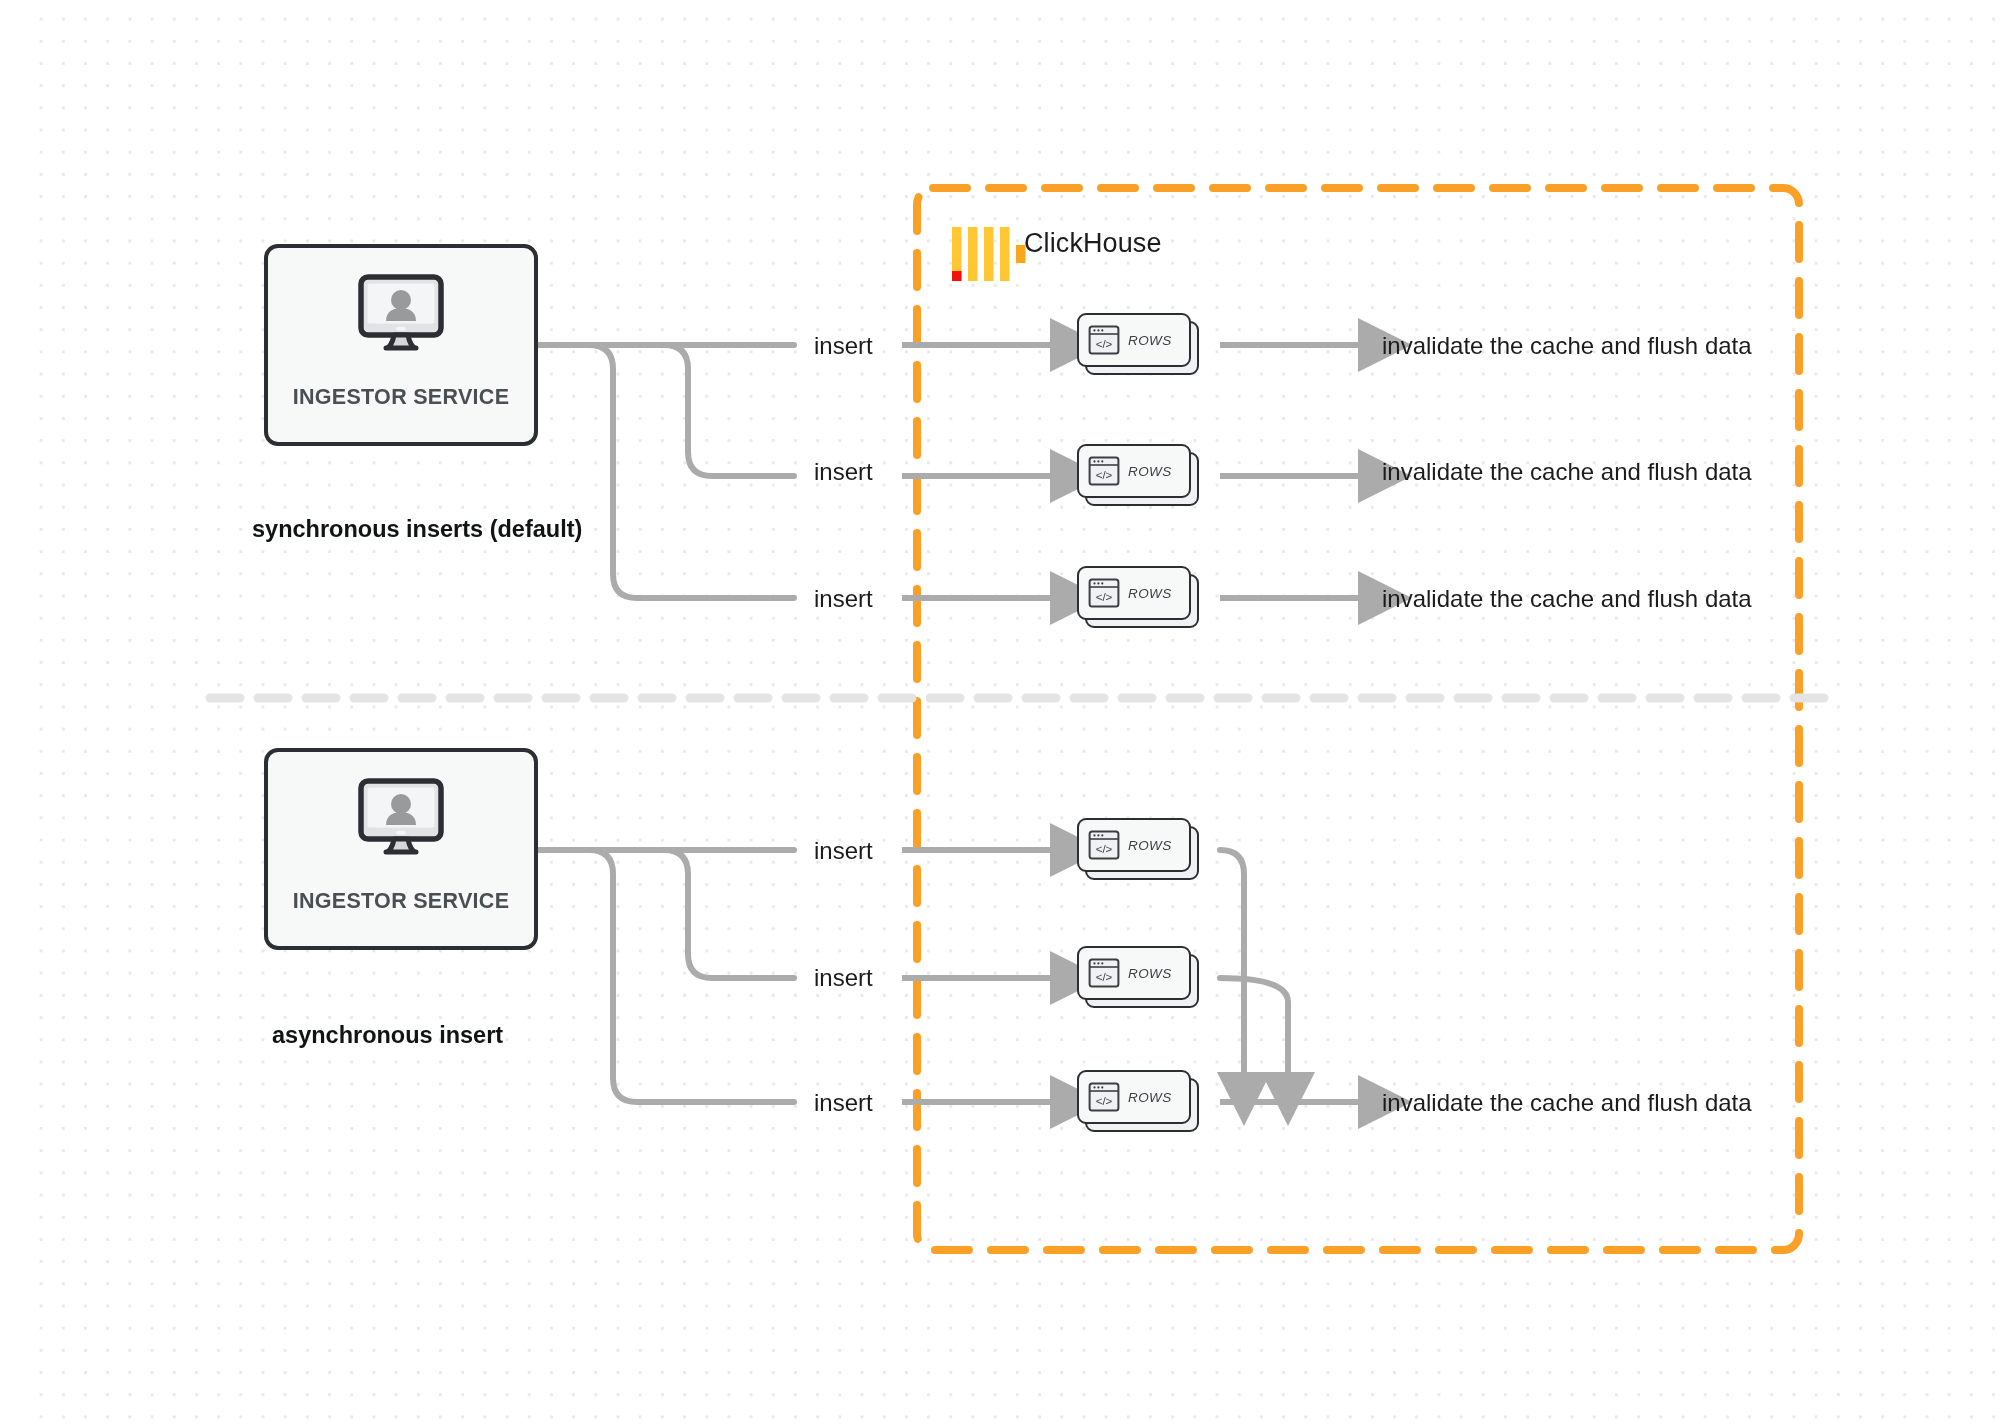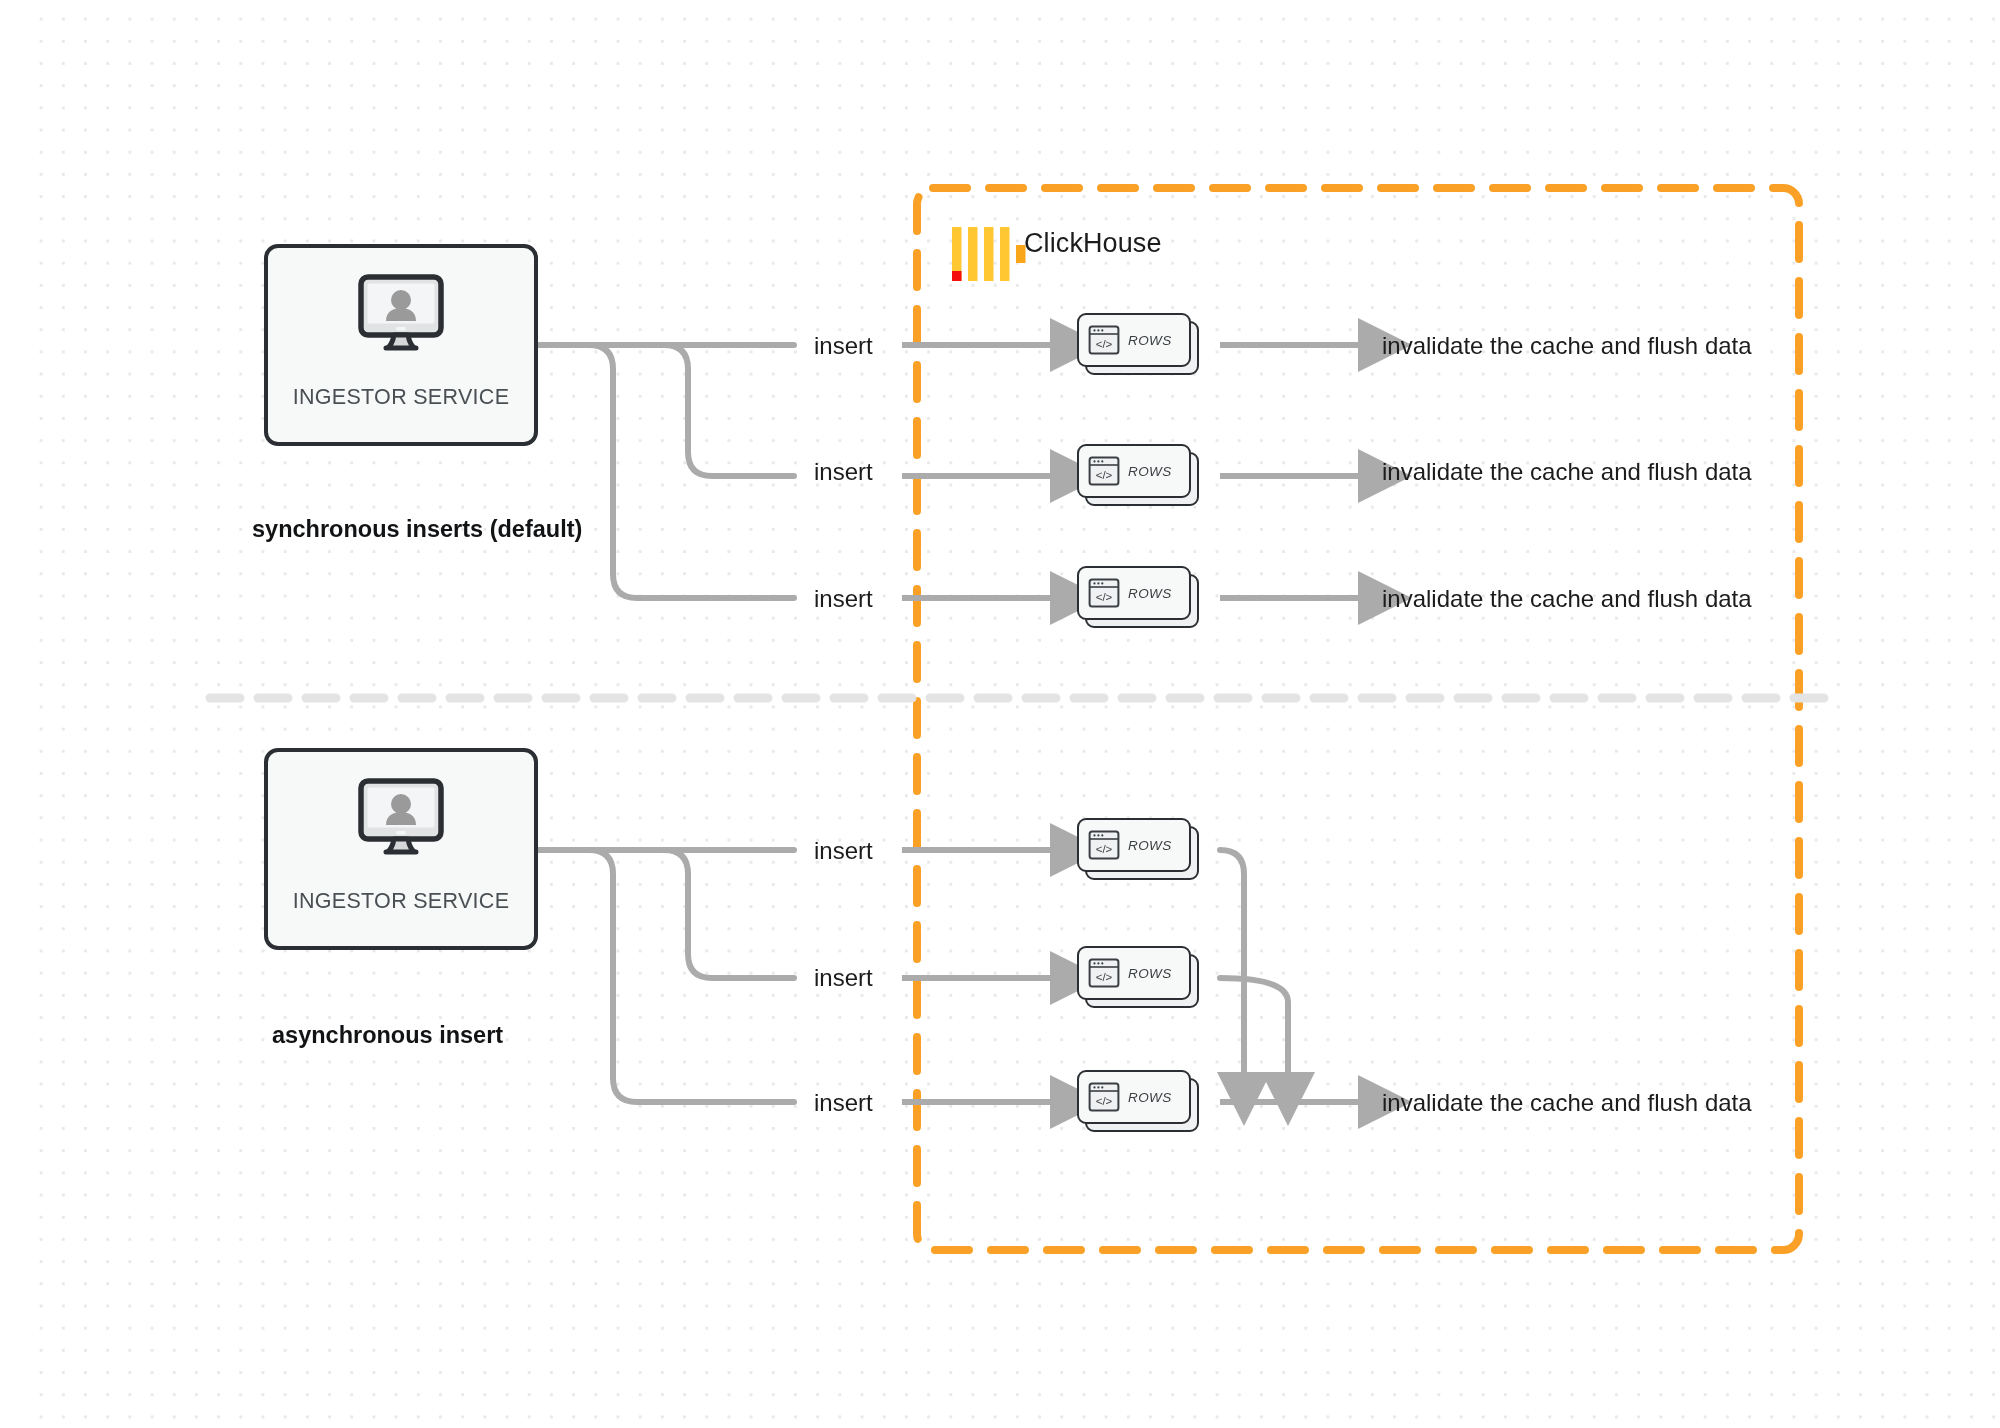--- a/index.html
+++ b/index.html
@@ -38,20 +38,21 @@
 
   
   .svc-box {
     position: absolute;
     width: 274px;
     height: 202px;
     background: #f7f8f8;
     border: 4px solid #2b2f33;
     border-radius: 14px;
     box-sizing: border-box;
+    font-weight: bold;
   }
   .svc-label {
     position: absolute;
     left: 0;
     right: 0;
     bottom: 32px;
     text-align: center;
     font-size: 21.5px;
     color: #4a4f54;
     letter-spacing: .3px;

